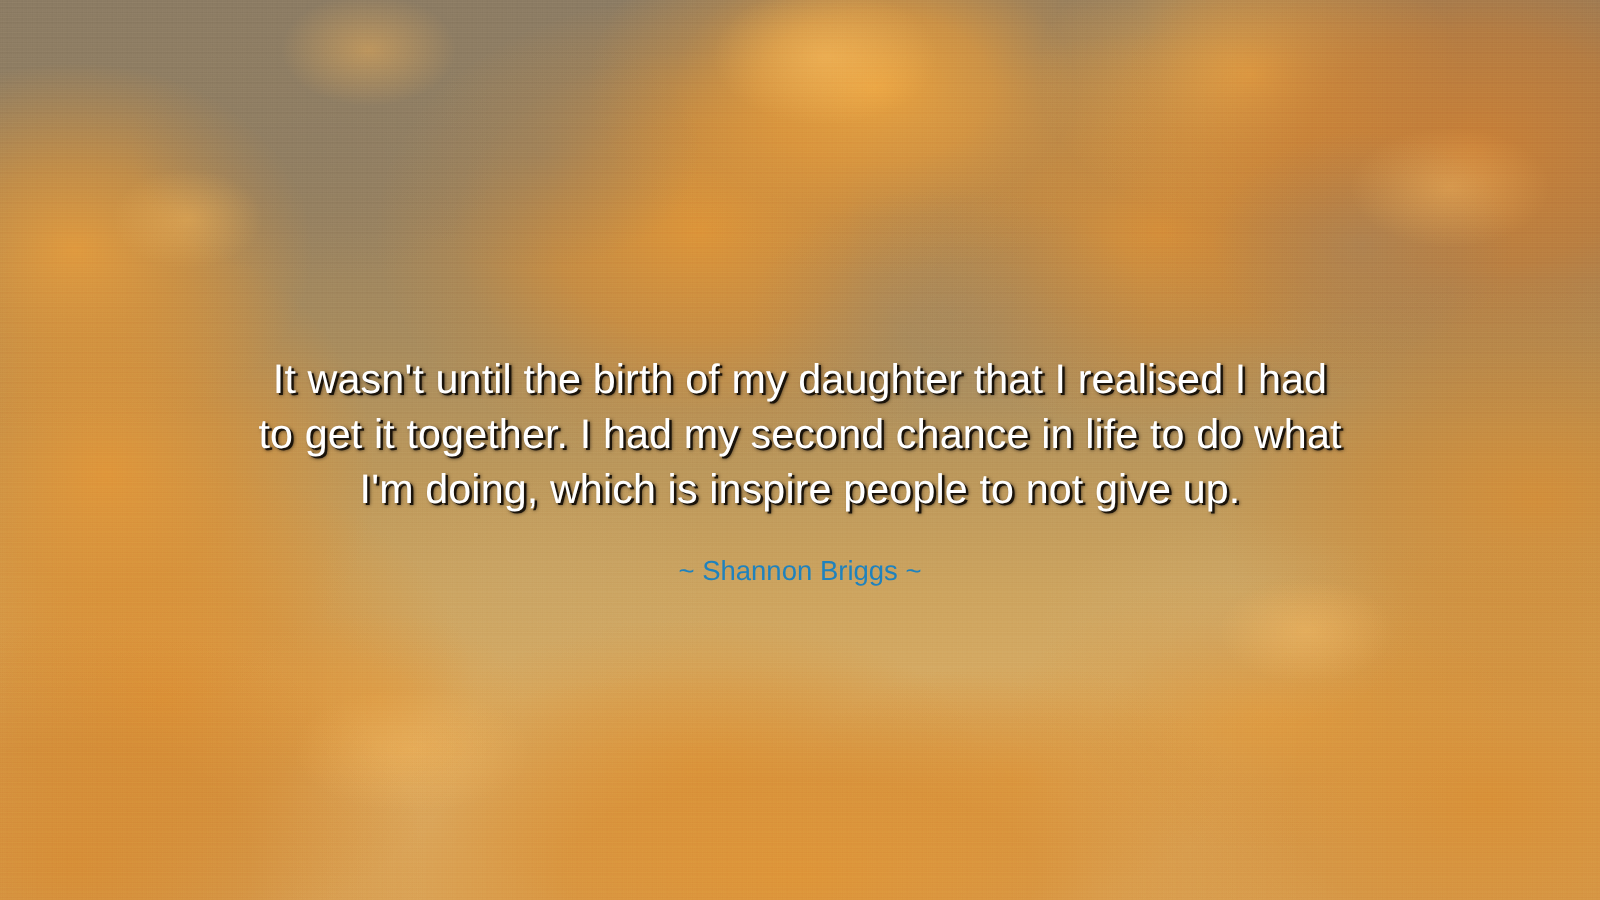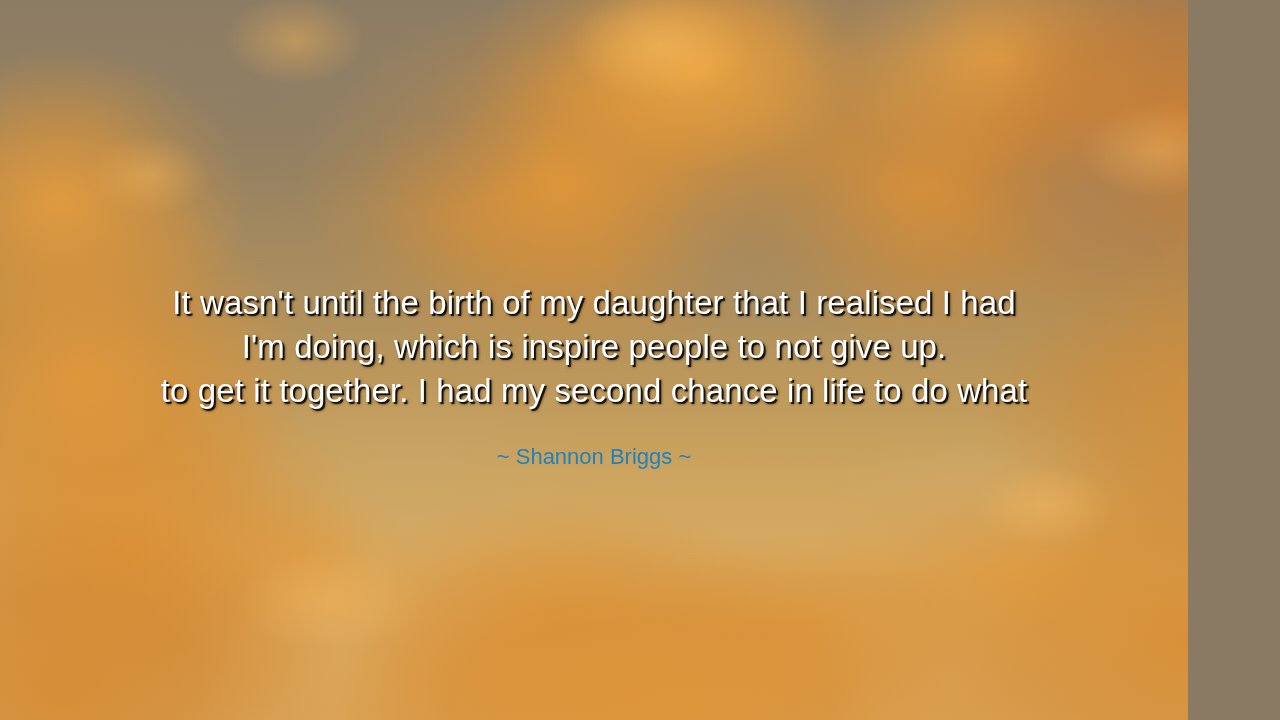--- a/index.html
+++ b/index.html
@@ -6,21 +6,21 @@
     margin: 0;
     padding: 0;
     width: 1280px;
     height: 720px;
     overflow: hidden;
     background: #8a7a63;
   }
 
   #stage {
     position: relative;
-    width: 1188px;
+    width: 1280px;
     height: 720px;
     overflow: hidden;
     font-family: "Liberation Sans", sans-serif;
   }
 
   
   .sky-base {
     position: absolute;
     inset: 0;
     background:
@@ -171,21 +171,21 @@
     <div class="cloud-layer-2"></div>
     <div class="cloud-layer-3"></div>
   </div>
 
   <div class="grain"></div>
 
   <div class="overlay">
 
     <div class="quote-block">
       <div class="quote-line">It wasn't until the birth of my daughter that I realised I had</div>
+      <div class="quote-line">to get it together. I had my second chance in life to do what</div>
       <div class="quote-line">I'm doing, which is inspire people to not give up.</div>
-      <div class="quote-line">to get it together. I had my second chance in life to do what</div>
     </div>
 
     <div class="attribution">~ Shannon Briggs ~</div>
 
   </div>
 
 </div>
 
 </body></html>

